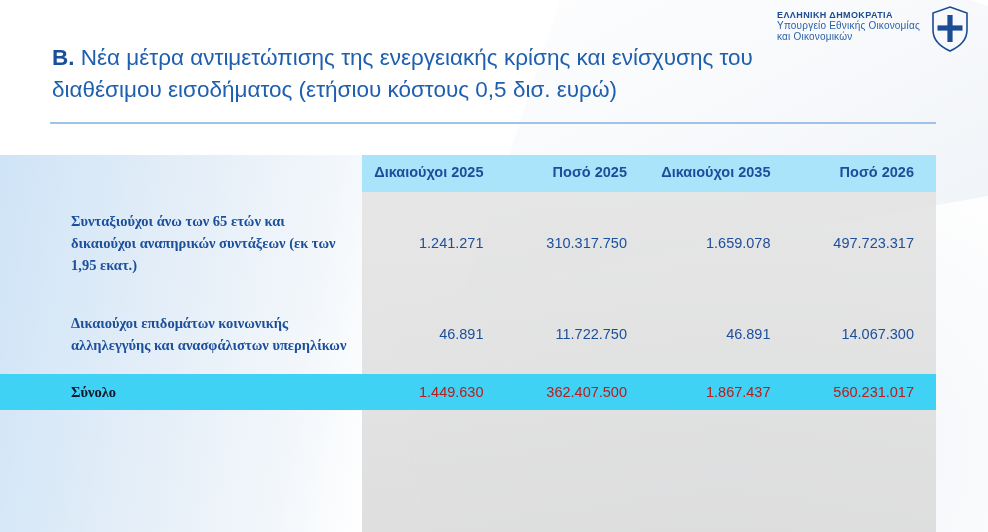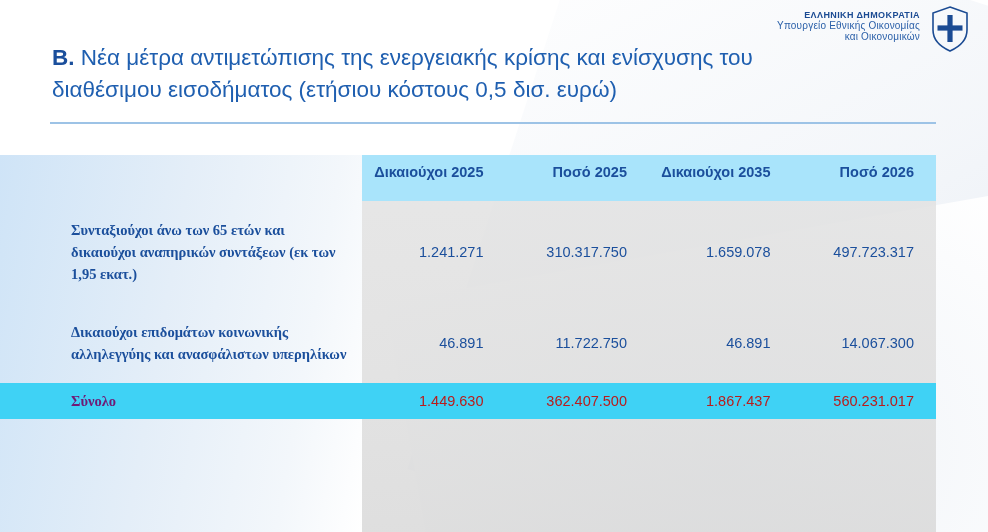--- a/index.html
+++ b/index.html
@@ -44,21 +44,21 @@
   
   .emblem-block {
     position: absolute;
     top: 6px;
     right: 18px;
     display: flex;
     align-items: flex-start;
     gap: 10px;
   }
   .emblem-text {
-    text-align: right;
+    text-align: left;
     padding-top: 4px;
   }
   .emblem-text .line1 {
     font-size: 9px;
     font-weight: bold;
     color: #1b4b93;
     letter-spacing: .4px;
   }
   .emblem-text .line2,
   .emblem-text .line3 {
@@ -124,21 +124,21 @@
     table-layout: fixed;
   }
   table.data col.c-label { width: 362px; }
   table.data col.c-num   { width: 143.5px; }
 
   table.data th {
     font-size: 14.5px;
     font-weight: bold;
     color: #1b4f9c;
     text-align: right;
-    padding: 8px 22px 20px 6px;
+    padding: 8px 22px 11px 6px;
     background: #a9e4fb;
     height: 18px;
   }
   table.data th.hdr-blank {
     background: transparent;
   }
   table.data td {
     font-size: 14.5px;
     color: #1b4f9c;
     vertical-align: middle;
@@ -153,21 +153,21 @@
   }
   td.num {
     text-align: right;
     padding: 8px 22px 8px 6px;
     font-weight: normal;
     margin-left: 44px;
   }
   tr.total td {
     background: #3fd2f5;
     font-weight: bold;
-    color: #701a75;
+    color: #0f172a;
   }
   tr.total td.label {
     padding-top: 7px;
     padding-bottom: 7px;
   }
   tr.total td.num {
     font-weight: normal;
     color: #b91c1c;
   }
   tr.spacer td {

